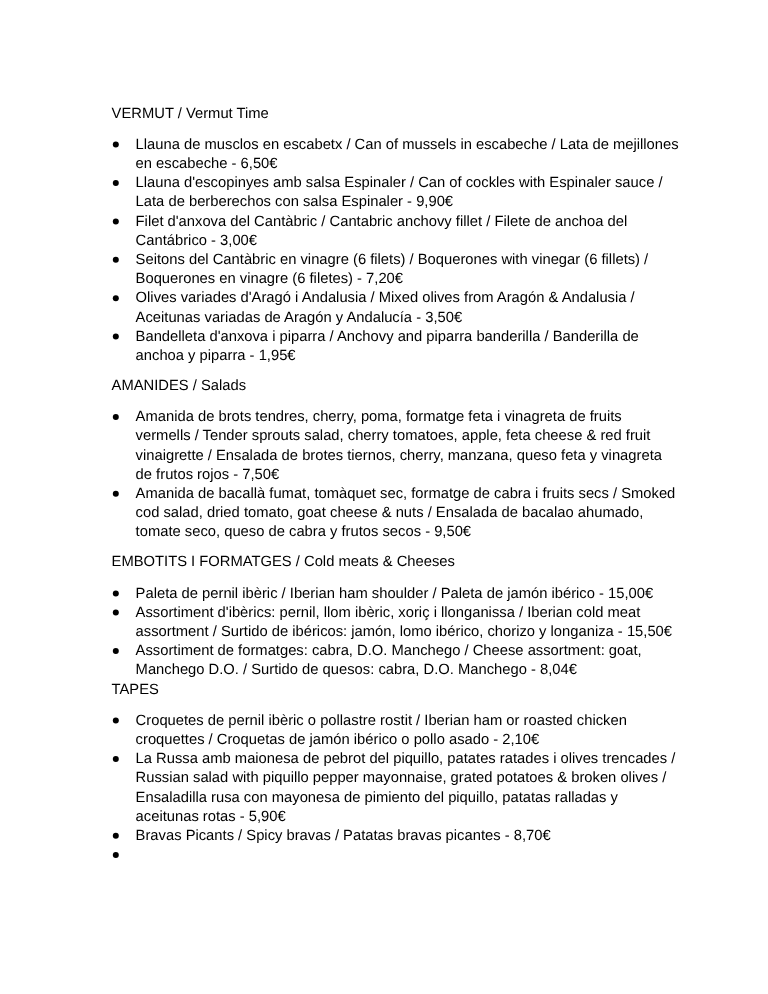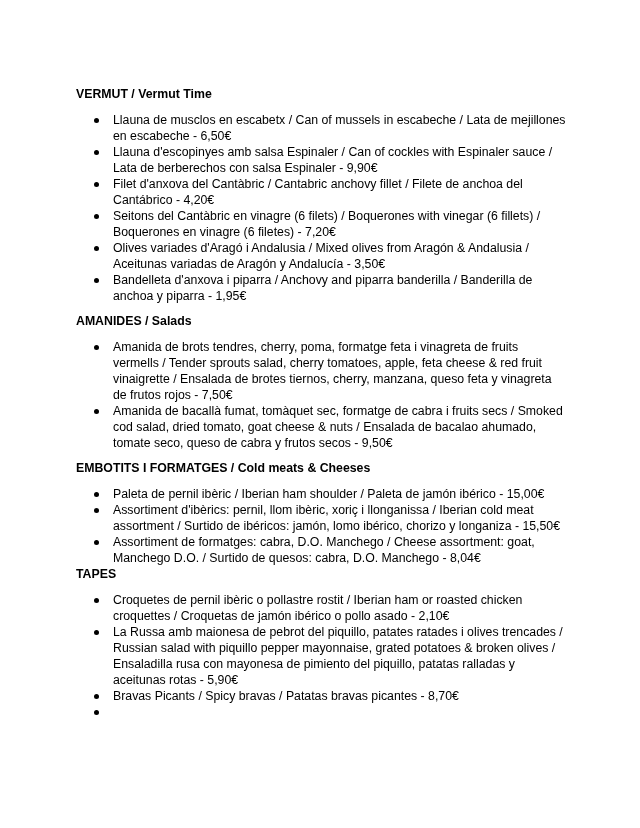--- a/index.html
+++ b/index.html
@@ -15,24 +15,24 @@
       font-family: "Liberation Sans", sans-serif;
       color: #000000;
     }
     .page {
       position: absolute;
       left: 76px;
       top: 86px;
       width: 500px;
     }
     .section-title {
-      font-weight: bold;
+      font-weight: normal;
       font-size: 12.3px;
       line-height: 16px;
-      margin: 0 0 10px 0;
+      margin: 0 0 10px 17px;
       white-space: nowrap;
     }
     .items {
       list-style: none;
       margin: 0 0 8px 0;
       padding: 0;
     }
     .item {
       position: relative;
       padding-left: 37px;
@@ -57,21 +57,21 @@
 </head>
 <body>
 
 <div class="page">
 
   <div class="section" id="sec-vermut">
     <div class="section-title">VERMUT / Vermut Time</div>
     <ul class="items">
       <li class="item"><span class="bullet"></span><span>Llauna de musclos en escabetx / Can of mussels in escabeche / Lata de mejillones en escabeche - 6,50€</span></li>
       <li class="item"><span class="bullet"></span><span>Llauna d'escopinyes amb salsa Espinaler / Can of cockles with Espinaler sauce / Lata de berberechos con salsa Espinaler - 9,90€</span></li>
-      <li class="item"><span class="bullet"></span><span>Filet d'anxova del Cantàbric / Cantabric anchovy fillet / Filete de anchoa del Cantábrico - 4,20€</span></li>
+      <li class="item"><span class="bullet"></span><span>Filet d'anxova del Cantàbric / Cantabric anchovy fillet / Filete de anchoa del Cantábrico - 3,00€</span></li>
       <li class="item"><span class="bullet"></span><span>Seitons del Cantàbric en vinagre (6 filets) / Boquerones with vinegar (6 fillets) / Boquerones en vinagre (6 filetes) - 7,20€</span></li>
       <li class="item"><span class="bullet"></span><span>Olives variades d'Aragó i Andalusia / Mixed olives from Aragón &amp; Andalusia / Aceitunas variadas de Aragón y Andalucía - 3,50€</span></li>
       <li class="item"><span class="bullet"></span><span>Bandelleta d'anxova i piparra / Anchovy and piparra banderilla / Banderilla de anchoa y piparra - 1,95€</span></li>
     </ul>
   </div>
 
   <div class="section" id="sec-amanides">
     <div class="section-title">AMANIDES / Salads</div>
     <ul class="items">
       <li class="item"><span class="bullet"></span><span>Amanida de brots tendres, cherry, poma, formatge feta i vinagreta de fruits vermells / Tender sprouts salad, cherry tomatoes, apple, feta cheese &amp; red fruit vinaigrette / Ensalada de brotes tiernos, cherry, manzana, queso feta y vinagreta de frutos rojos - 7,50€</span></li>

